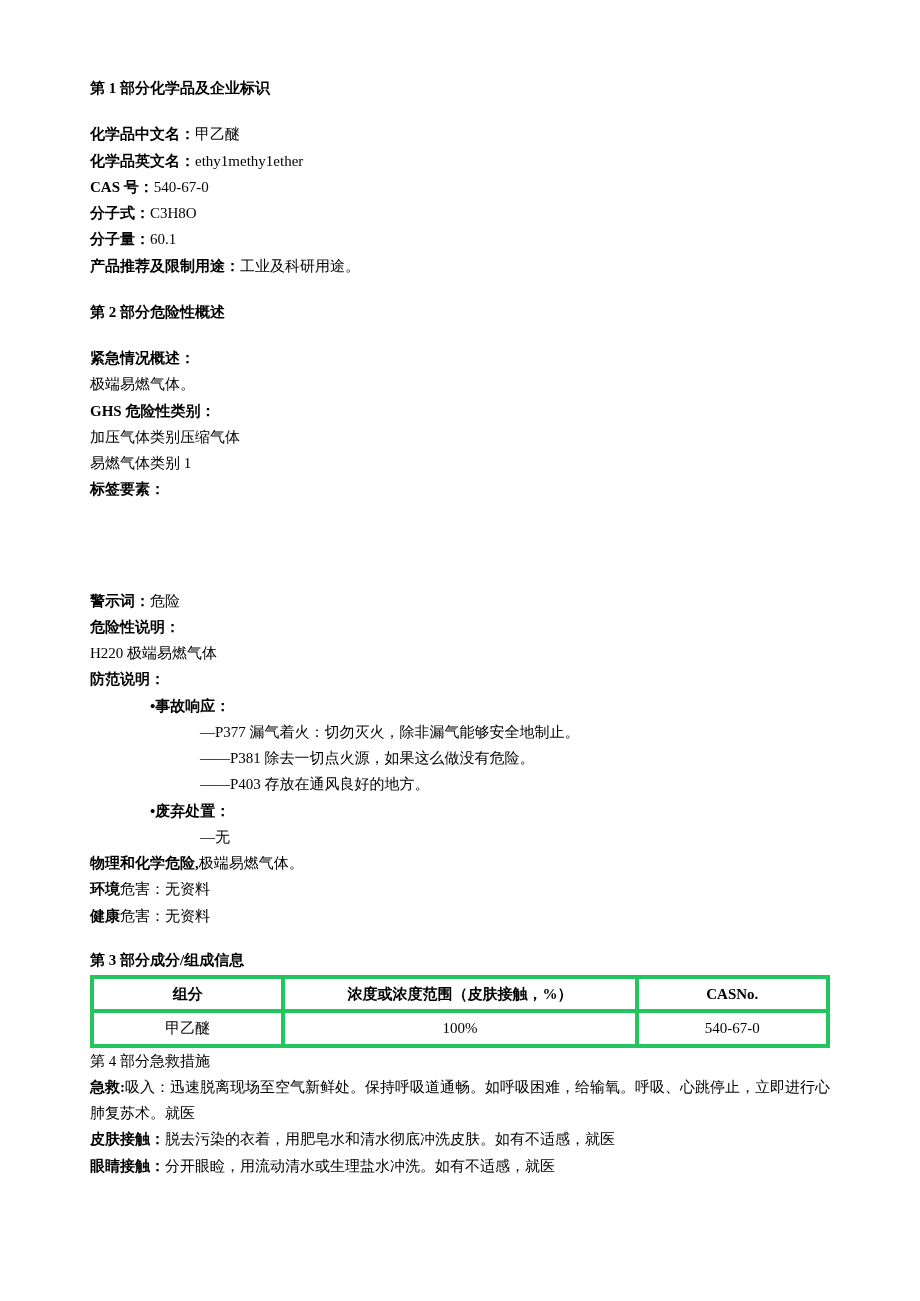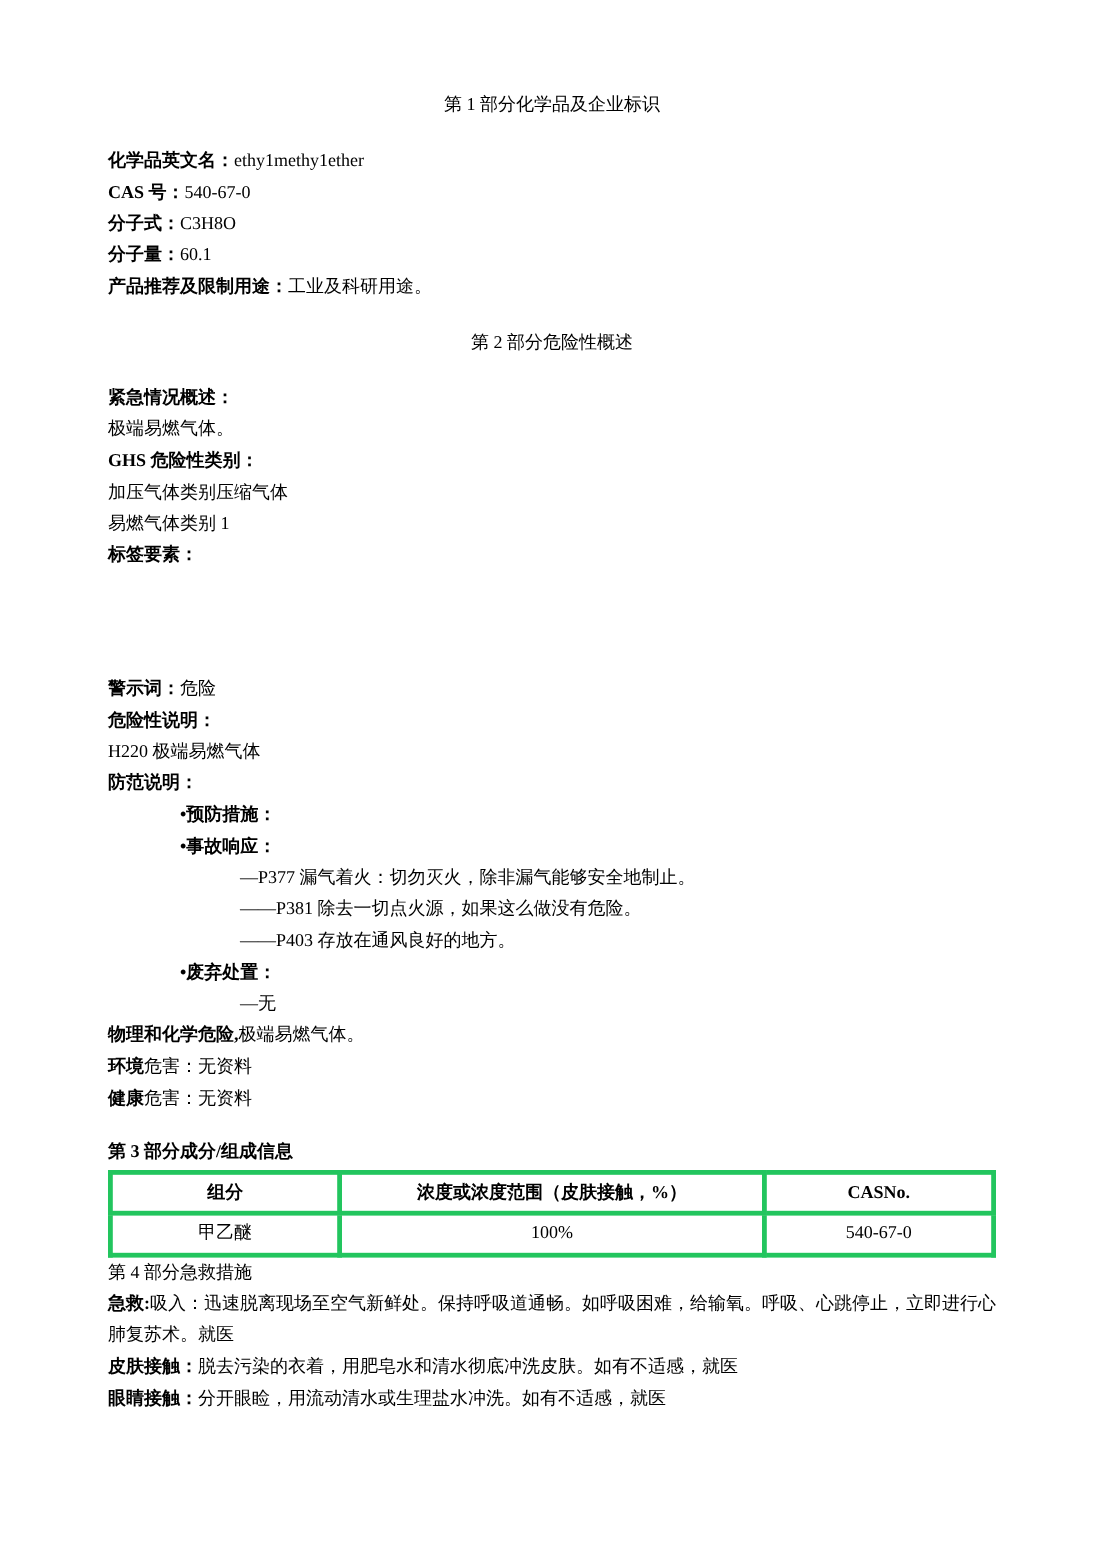--- a/index.html
+++ b/index.html
@@ -7,22 +7,22 @@
       font-size: 15px;
       line-height: 1.75;
       color: #000;
       background: #fff;
       margin: 0;
       padding: 75px 90px 40px 90px;
       width: 920px;
       box-sizing: border-box;
     }
     .section-title {
-      text-align: center;
-      font-weight: normal;
+      text-align: left;
+      font-weight: bold;
       margin-bottom: 18px;
     }
     .section-title-inline {
       font-weight: bold;
     }
     .label {
       font-weight: bold;
     }
     p {
       margin: 0;
@@ -58,20 +58,21 @@
     }
   </style>
 </head>
 <body>
 
 <div class="block">
   <p class="section-title">第 1 部分化学品及企业标识</p>
 </div>
 
 <div class="block">
+  <p><span class="label">化学品中文名：</span><span>甲乙醚</span></p>
   <p><span class="label">化学品英文名：</span><span>ethy1methy1ether</span></p>
   <p><span class="label">CAS 号：</span><span>540-67-0</span></p>
   <p><span class="label">分子式：</span><span>C3H8O</span></p>
   <p><span class="label">分子量：</span><span>60.1</span></p>
   <p><span class="label">产品推荐及限制用途：</span><span>工业及科研用途。</span></p>
 </div>
 
 <div class="block">
   <p class="section-title">第 2 部分危险性概述</p>
 </div>
@@ -84,21 +85,20 @@
   <p>易燃气体类别 1</p>
   <p class="label">标签要素：</p>
 
   <div class="pictogram-space"></div>
 
   <p><span class="label">警示词：</span><span>危险</span></p>
   <p class="label">危险性说明：</p>
   <p>H220 极端易燃气体</p>
   <p class="label">防范说明：</p>
 
-  <p class="indent-1 bullet">•预防措施：</p>
 
   <p class="indent-1 bullet">•事故响应：</p>
   <p class="indent-2">—P377 漏气着火：切勿灭火，除非漏气能够安全地制止。</p>
   <p class="indent-2">——P381 除去一切点火源，如果这么做没有危险。</p>
 
   <p class="indent-2">——P403 存放在通风良好的地方。</p>
 
   <p class="indent-1 bullet">•废弃处置：</p>
   <p class="indent-2">—无</p>
 

